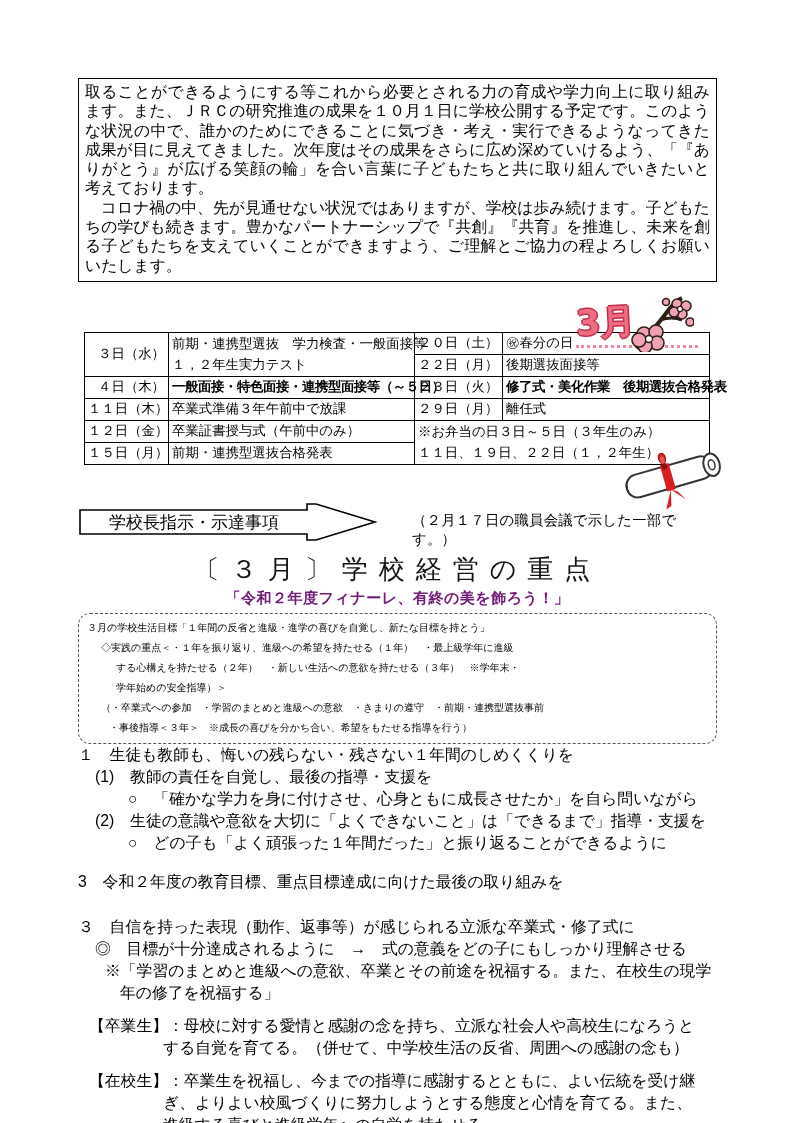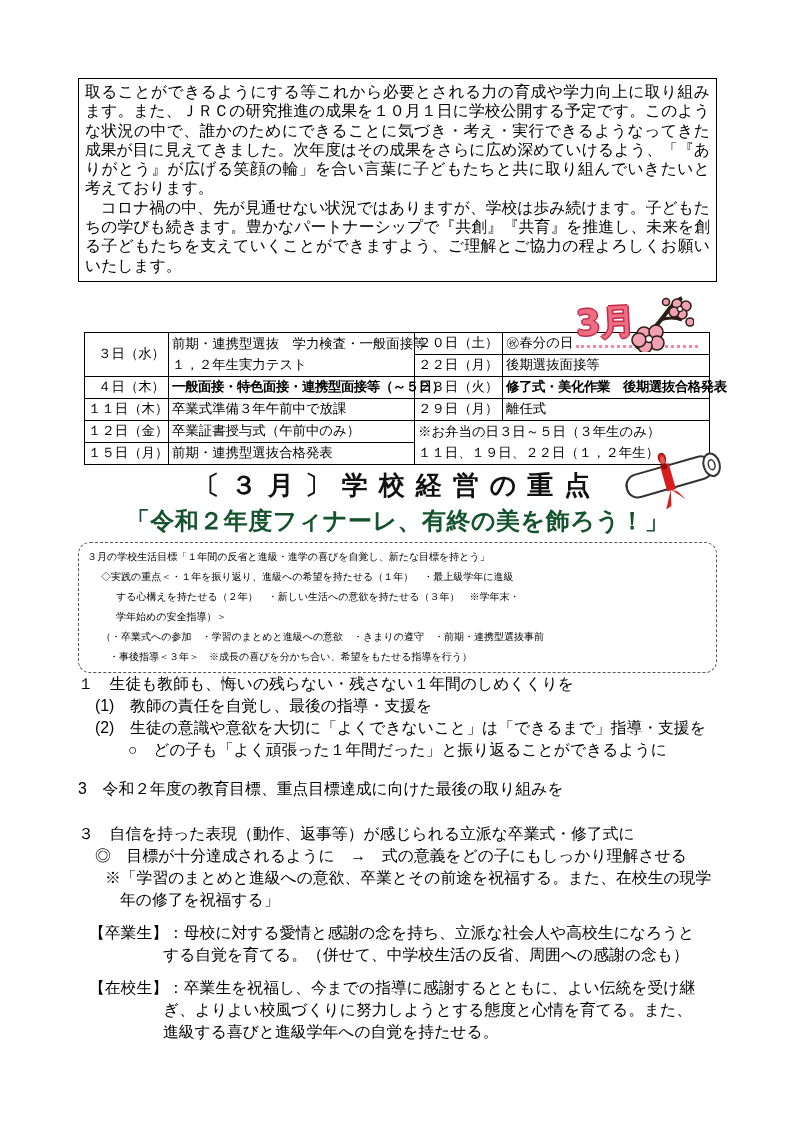--- a/index.html
+++ b/index.html
@@ -59,26 +59,26 @@
   .banner-row{margin-top:36px;display:flex;align-items:flex-start;}
   .banner-svg{flex:0 0 auto;}
   .banner-caption{
     margin-left:32px;margin-top:10px;
     font-size:14.4px;letter-spacing:0.2px;
   }
 
   
   .main-title{
     margin:3px 0 0 0;text-align:center;
-    font-size:26px;font-weight:700;letter-spacing:11px;
+    font-size:26px;font-weight:400;letter-spacing:11px;
     color:#111;
   }
   .sub-title{
     margin:2px 0 0 0;text-align:center;
-    font-size:24px;font-weight:700;letter-spacing:0.5px;color:#14532d;
+    font-size:15px;font-weight:700;letter-spacing:0.5px;color:#701a75;
   }
 
   
   .goal-box{
     margin-top:5px;
     border:1.6px dashed #555;border-radius:12px;
     padding:4px 6px 5px 8px;
     font-size:10px;line-height:20px;
     white-space:nowrap;overflow:hidden;
   }
@@ -193,38 +193,46 @@
           <path d="M54,26 C42,8 66,8 54,26 Z" fill="#d81e1e" stroke="#8f0e0e" stroke-width="1"></path>
           <path d="M54,26 C46,12 62,12 54,26 Z" fill="#ef5454"></path>
           <path d="M54,50 L44,68 L50,66 Z" fill="#d81e1e"></path>
           <path d="M54,50 L66,64 L60,54 Z" fill="#d81e1e"></path>
           <circle cx="54" cy="26" r="3" fill="#8f0e0e"></circle>
         </g>
       </svg>
     </div>
   </div>
 
+  <div class="banner-row">
+    <svg class="banner-svg" width="302" height="42" viewBox="0 0 302 42">
+      <polygon points="2,9 229,9 229,3 238,3 297,21 238,39 229,39 229,33 2,33" fill="#ffffff" stroke="#000" stroke-width="1.6"></polygon>
+      <text x="116" y="27" text-anchor="middle" font-size="17" font-weight="400">学校長指示・示達事項</text>
+    </svg>
+    <span class="banner-caption">（２月１７日の職員会議で示した一部です。）</span>
+  </div>
 
   <h1 class="main-title">〔３月〕学校経営の重点</h1>
   <h2 class="sub-title">「令和２年度フィナーレ、有終の美を飾ろう！」</h2>
 
   <div class="goal-box">
     <div>３月の学校生活目標「１年間の反省と進級・進学の喜びを自覚し、新たな目標を持とう」</div>
     <div class="gb-ind1">◇実践の重点＜・１年を振り返り、進級への希望を持たせる（１年）　・最上級学年に進級</div>
     <div class="gb-ind2">する心構えを持たせる（２年）　・新しい生活への意欲を持たせる（３年）　※学年末・</div>
     <div class="gb-ind2">学年始めの安全指導）＞</div>
     <div class="gb-ind1">（・卒業式への参加　・学習のまとめと進級への意欲　・きまりの遵守　・前期・連携型選抜事前</div>
     <div class="gb-ind15">・事後指導＜３年＞　※成長の喜びを分かち合い、希望をもたせる指導を行う）</div>
   </div>
 
   <div class="sections">
 
     <div class="s1">
       <p class="sec-title">１　生徒も教師も、悔いの残らない・残さない１年間のしめくくりを</p>
       <div class="sec-item">(1)　教師の責任を自覚し、最後の指導・支援を</div>
+      <div class="sec-point">○　「確かな学力を身に付けさせ、心身ともに成長させたか」を自ら問いながら</div>
       <div class="sec-item">(2)　生徒の意識や意欲を大切に「よくできないこと」は「できるまで」指導・支援を</div>
       <div class="sec-point">○　どの子も「よく頑張った１年間だった」と振り返ることができるように</div>
     </div>
 
     <div class="s2">
       <p class="sec-title">3　令和２年度の教育目標、重点目標達成に向けた最後の取り組みを</p>
     </div>
 
     <div class="s3">
       <p class="sec-title">３　自信を持った表現（動作、返事等）が感じられる立派な卒業式・修了式に</p>

